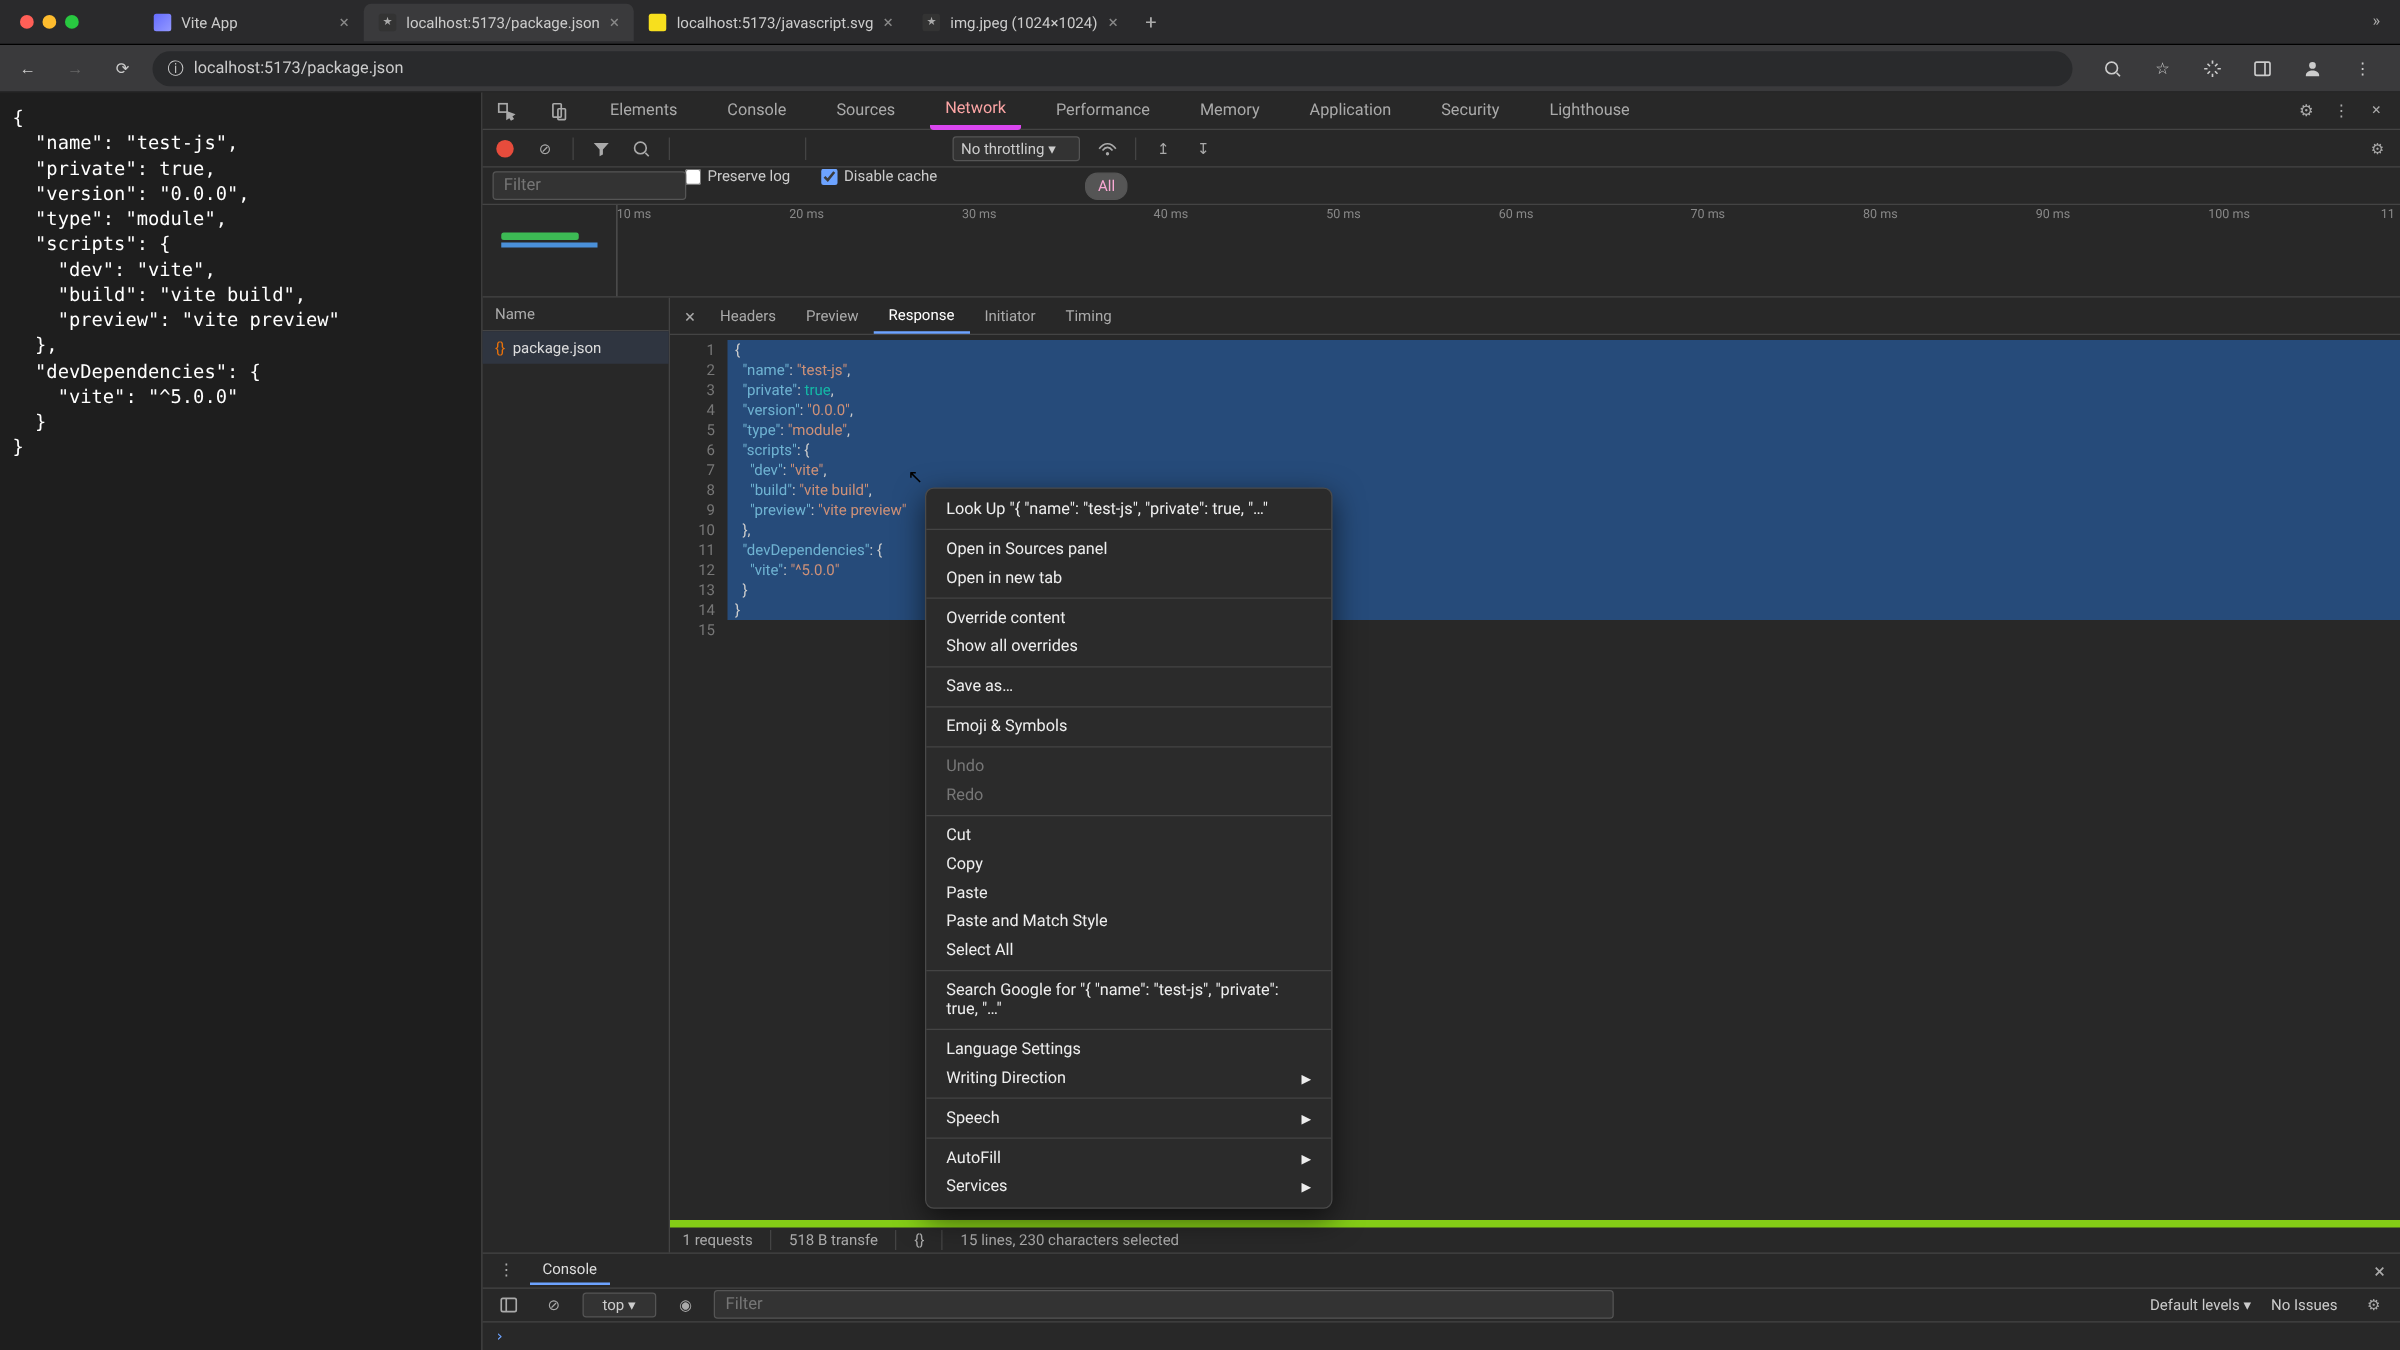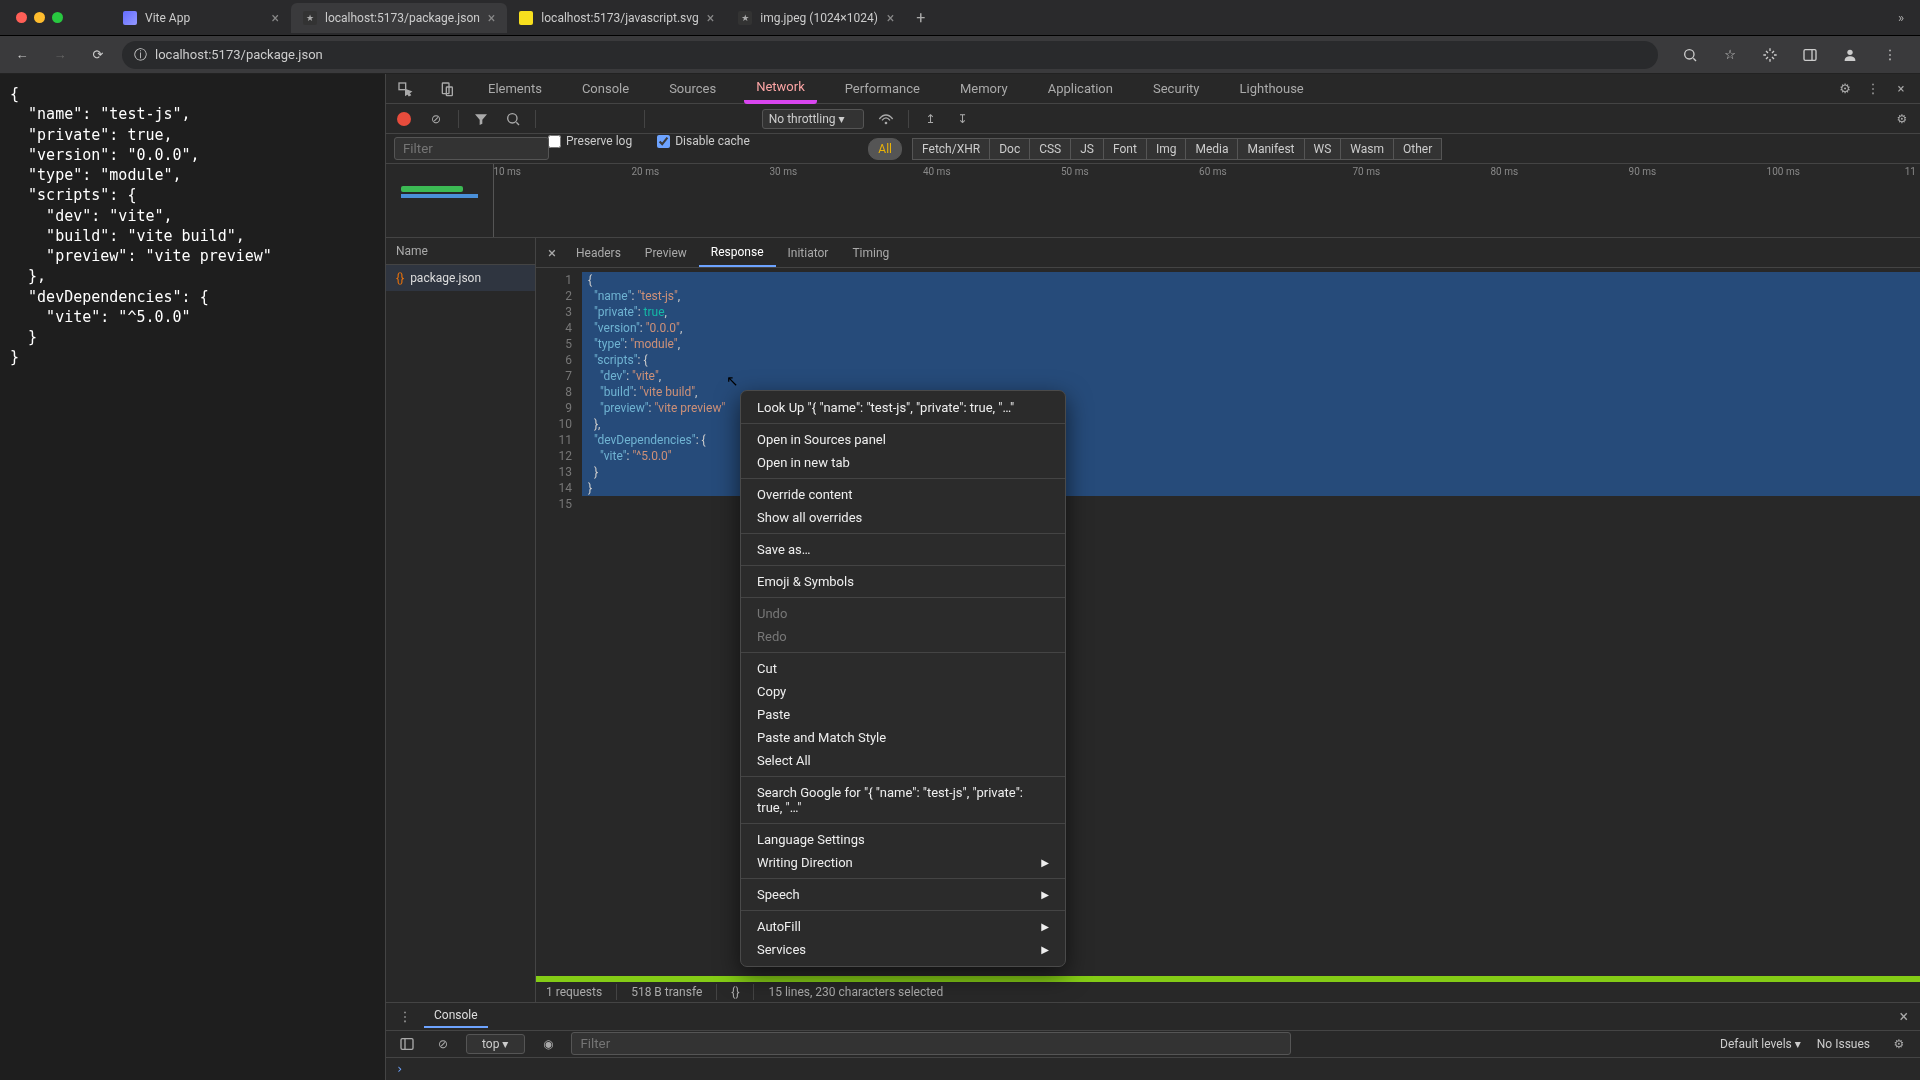--- a/index.html
+++ b/index.html
@@ -47,21 +47,21 @@
 .chk { display: flex; align-items: center; gap: 5px; color: #ccc; cursor: pointer; margin-top: 45px; }
 .chk input { accent-color: #6da3ff; }
 .select-throttle { background: #333; border: 1px solid #555; color: #ccc; border-radius: 3px; padding: 2px 18px 2px 6px; position: relative; }
 .nw-toolbar .right { margin-left: auto; display: flex; gap: 6px; }
 
 .nw-filter-row { display: flex; align-items: center; height: 30px; border-bottom: 1px solid #444; padding: 0 8px; gap: 10px; font-size: 12px; }
 .filter-input { background: #333; border: 1px solid #555; color: #ccc; border-radius: 3px; padding: 3px 8px; width: 155px; }
 .type-pill { padding: 3px 9px; border: 1px solid #555; color: #ccc; cursor: pointer; background: #333; }
 .type-pill:first-of-type { border-radius: 10px 0 0 10px; }
 .type-pill.solo { border-radius: 10px; }
-.type-pill.active { background: #555; color: #eab308; }
+.type-pill.active { background: #555; color: #f9a8d4; }
 .type-group { display: flex; }
 .type-group .type-pill { border-radius: 0; border-right: none; }
 .type-group .type-pill:last-child { border-right: 1px solid #555; }
 
 .nw-filter-row2 { display: flex; align-items: center; height: 28px; border-bottom: 1px solid #444; padding: 0 8px; gap: 18px; font-size: 12px; }
 
 .timeline { height: 74px; border-bottom: 1px solid #444; position: relative; background: #282828; }
 .timeline .ticks { position: absolute; top: 2px; left: 0; right: 0; height: 14px; font-size: 10px; color: #888; }
 .timeline .tick { position: absolute; top: 0; }
 .timeline .tlbar { position: absolute; top: 22px; height: 6px; background: #3cba54; border-radius: 2px; }
@@ -285,33 +285,20 @@
         </label>
       <label class="chk">
           <input type="checkbox" style="">
           <span>Hide data URLs</span>
         </label>
       <label class="chk">
           <input type="checkbox" style="">
           <span>Hide extension URLs</span>
         </label>
       <div class="type-pill solo active">All</div>
-      <div class="type-group">
-        <div class="type-pill">Fetch/XHR</div>
-        <div class="type-pill">Doc</div>
-        <div class="type-pill">CSS</div>
-        <div class="type-pill">JS</div>
-        <div class="type-pill">Font</div>
-        <div class="type-pill">Img</div>
-        <div class="type-pill">Media</div>
-        <div class="type-pill">Manifest</div>
-        <div class="type-pill">WS</div>
-        <div class="type-pill">Wasm</div>
-        <div class="type-pill">Other</div>
-      </div>
     </div>
 
 
     <div class="timeline">
       <div class="ticks">
         <div class="tick" style="left:7%">10 ms</div>
         <div class="tick" style="left:16%">20 ms</div>
         <div class="tick" style="left:25%">30 ms</div>
         <div class="tick" style="left:35%">40 ms</div>
         <div class="tick" style="left:44%">50 ms</div>

